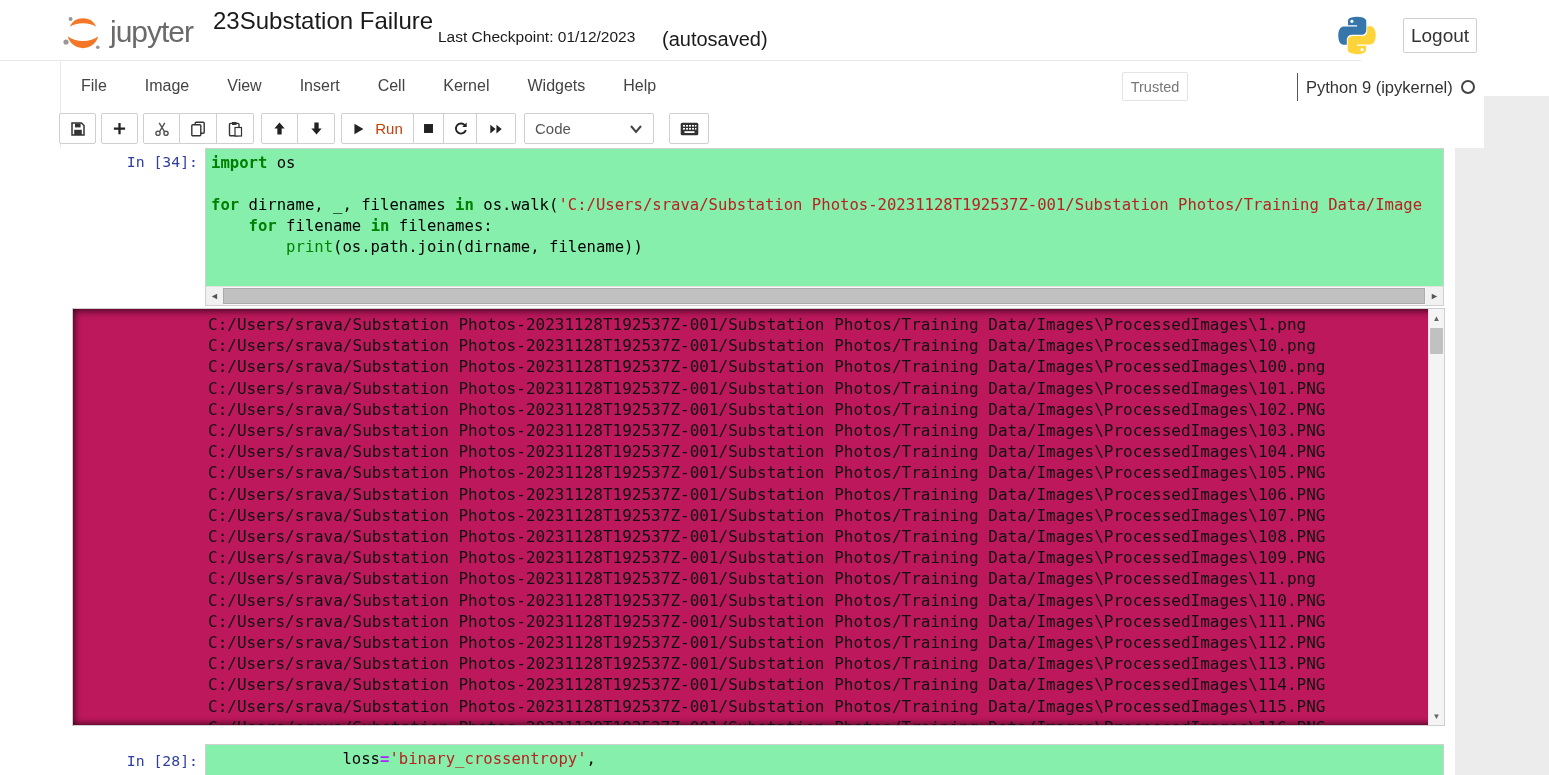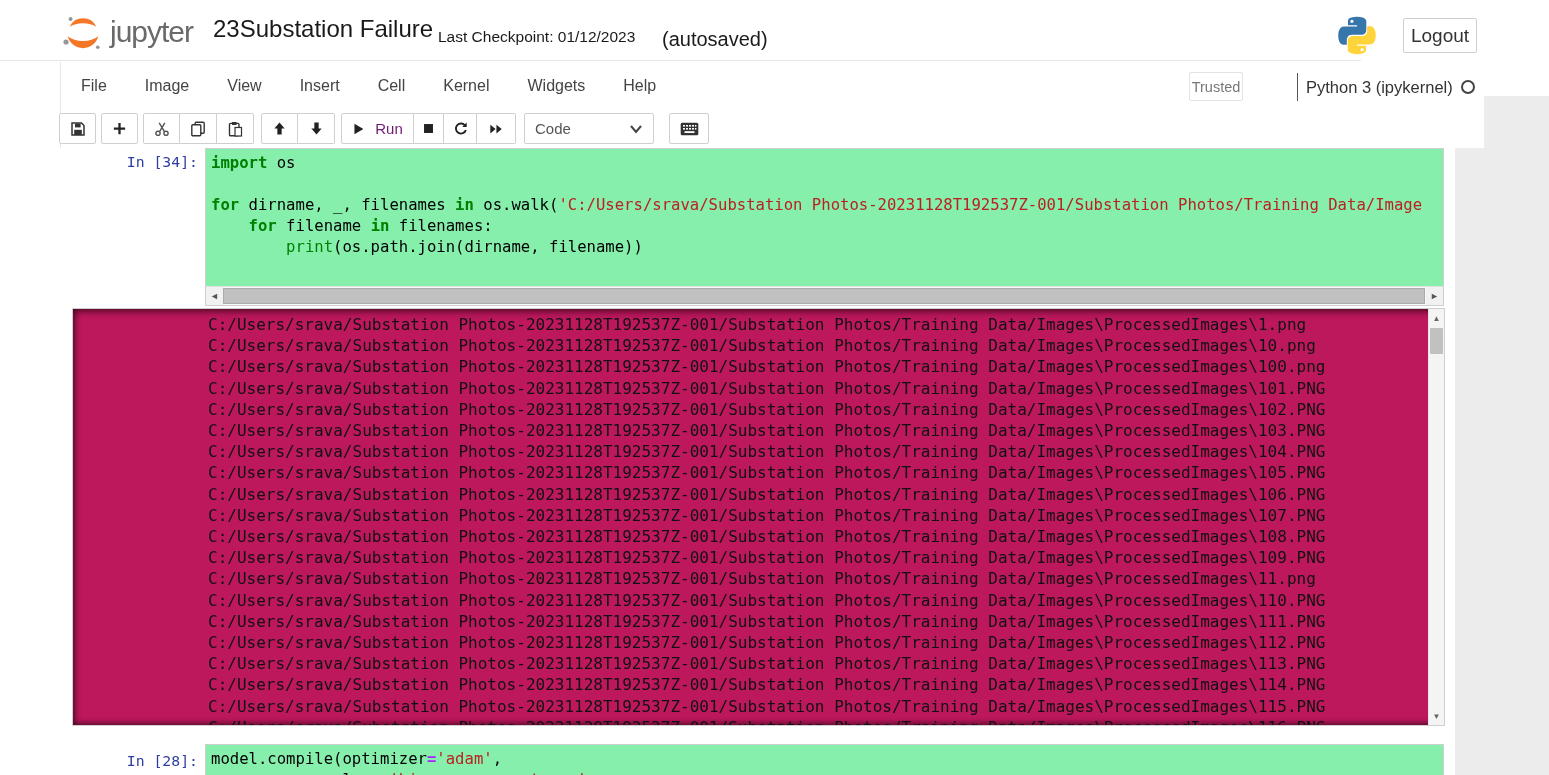--- a/index.html
+++ b/index.html
@@ -4,54 +4,54 @@
 <style>
   * { margin:0; padding:0; box-sizing:border-box; }
   html,body { width:1549px; height:775px; overflow:hidden; background:#fff;
               font-family:"Liberation Sans", sans-serif; position:relative; }
 
   
   #header { position:absolute; left:0; top:0; width:1361px; height:61px; background:#fff;
             border-bottom:1px solid #e7e7e7; }
   #logo { position:absolute; left:62px; top:10px; height:44px; display:flex; align-items:center; cursor:pointer; }
   #logo-text { font-size:30px; color:#6a6a6a; letter-spacing:-1px; margin-left:6px; }
-  #nb-title { position:absolute; left:213px; top:15px; font-size:24px; color:#1a1a1a; cursor:pointer; }
+  #nb-title { position:absolute; left:213px; top:7px; font-size:24px; color:#1a1a1a; cursor:pointer; }
   #checkpoint { position:absolute; left:438px; top:28px; font-size:15.5px; color:#1a1a1a; }
   #autosaved { position:absolute; left:662px; top:28px; font-size:20px; color:#1a1a1a; }
   #py-logo { position:absolute; left:1337px; top:16px; width:40px; height:39px; }
   #logout-btn { position:absolute; left:1403px; top:18px; width:74px; height:35px; background:#fff;
                 border:1px solid #cfcfcf; border-radius:2px; font-size:19px; color:#333;
                 font-family:"Liberation Sans", sans-serif; cursor:pointer; }
 
   
   #page-gray { position:absolute; left:1455px; top:96px; right:0; bottom:0;
                background:#ececec; border-top-left-radius:8px; }
 
   
   #menubar { position:absolute; left:60px; top:62px; width:1424px; height:48px; background:#fff;
              border-left:1px solid #e7e7e7; display:flex; align-items:center; padding-left:1px; }
   .menu-item { padding:0 19px; font-size:16px; color:#444; line-height:48px; cursor:pointer; }
-  #trusted { position:absolute; left:1189px; top:72px; width:54px; height:29px; border:1px solid #e3e3e3;
+  #trusted { position:absolute; left:1122px; top:72px; width:66px; height:29px; border:1px solid #e3e3e3;
              border-radius:2px; color:#777; font-size:14.5px; display:flex; align-items:center;
              justify-content:center; background:#fff; }
   #kernel-sep { position:absolute; left:1297px; top:73px; width:1px; height:28px; background:#555; }
   #kernel-name { position:absolute; left:1306px; top:78px; font-size:16.5px; color:#333; }
   #kernel-ind { position:absolute; left:1461px; top:80px; width:14px; height:14px; border:2px solid #444;
                 border-radius:50%; background:transparent; }
 
   
   #toolbar { position:absolute; left:60px; top:110px; width:1424px; height:38px; background:#fff;
              border-left:1px solid #e7e7e7; }
   .tb-btn { position:absolute; top:3px; height:31px; background:#fff; border:1px solid #cfcfcf;
             display:flex; align-items:center; justify-content:center; cursor:pointer; color:#2b2b2b; }
   .grp-l { border-radius:2px 0 0 2px; }
   .grp-m { border-left:none; border-radius:0; }
   .grp-r { border-left:none; border-radius:0 2px 2px 0; }
   .solo  { border-radius:2px; }
-  #run-label { font-size:15px; color:#701a75; margin-left:10px; }
+  #run-label { font-size:15px; color:#c2410c; margin-left:10px; }
   #celltype { position:absolute; left:463px; top:3px; width:130px; height:31px; border:1px solid #cfcfcf;
               border-radius:2px; background:#fff; display:flex; align-items:center; cursor:pointer; }
   #celltype-label { font-size:15px; color:#555; margin-left:10px; flex:1; }
   #celltype-chev { margin-right:10px; }
 
   
   .prompt { position:absolute; left:60px; width:138px; text-align:right;
             font-family:"DejaVu Sans Mono", monospace; font-size:14.8px; color:#303F9F; }
   .input-box { position:absolute; left:205px; width:1239px; background:#86efac; border:1px solid #cfcfcf; }
   .code-area { position:absolute; left:0; top:0; right:0; bottom:0; overflow:hidden;
@@ -126,21 +126,21 @@
   <span class="menu-item">Image</span>
   <span class="menu-item">View</span>
   <span class="menu-item">Insert</span>
   <span class="menu-item">Cell</span>
   <span class="menu-item">Kernel</span>
   <span class="menu-item">Widgets</span>
   <span class="menu-item">Help</span>
 </div>
 <div id="trusted">Trusted</div>
 <div id="kernel-sep"></div>
-<span id="kernel-name">Python 3 (ipykernel)</span>
+<span id="kernel-name">Python 9 (ipykernel)</span>
 <div id="kernel-ind"></div>
 
 <div id="toolbar">
   <button class="tb-btn solo" style="left:-2px;width:37px">
     <span>
       <svg width="16" height="16" viewBox="0 0 16 16">
           <path d="M2 2 H11.5 L14 4.5 V14 H2 Z" fill="none" stroke="#333" stroke-width="1.5"></path>
           <rect x="5" y="2.6" width="5.6" height="3.8" fill="#333"></rect>
           <rect x="4.2" y="8.8" width="7.6" height="5.2" fill="#333"></rect>
         </svg>
@@ -286,14 +286,14 @@
 C:/Users/srava/Substation Photos-20231128T192537Z-001/Substation Photos/Training Data/Images\ProcessedImages\116.PNG</div>
   <div id="vscroll">
     <div class="vs-arrow" id="vs-up">▲</div>
     <div id="vs-thumb"></div>
     <div class="vs-arrow" id="vs-down">▼</div>
   </div>
 </div>
 
 <div class="prompt" style="top:752px">In [28]:</div>
 <div class="input-box" style="top:744px; height:70px">
-  <div class="code-area"><div class="cm-line"><span class="tk-p">model.compile(optimizer</span><span class="tk-o">=</span><span class="tk-s">'adam'</span><span class="tk-p">,</span></div><div class="cm-line"><span class="tk-p">              loss</span><span class="tk-o">=</span><span class="tk-s">'binary_crossentropy'</span><span class="tk-p">,</span></div></div>
+  <div class="code-area"><div class="cm-line"><span class="tk-p">              loss</span><span class="tk-o">=</span><span class="tk-s">'binary_crossentropy'</span><span class="tk-p">,</span></div></div>
 </div>
 
 </body></html>

